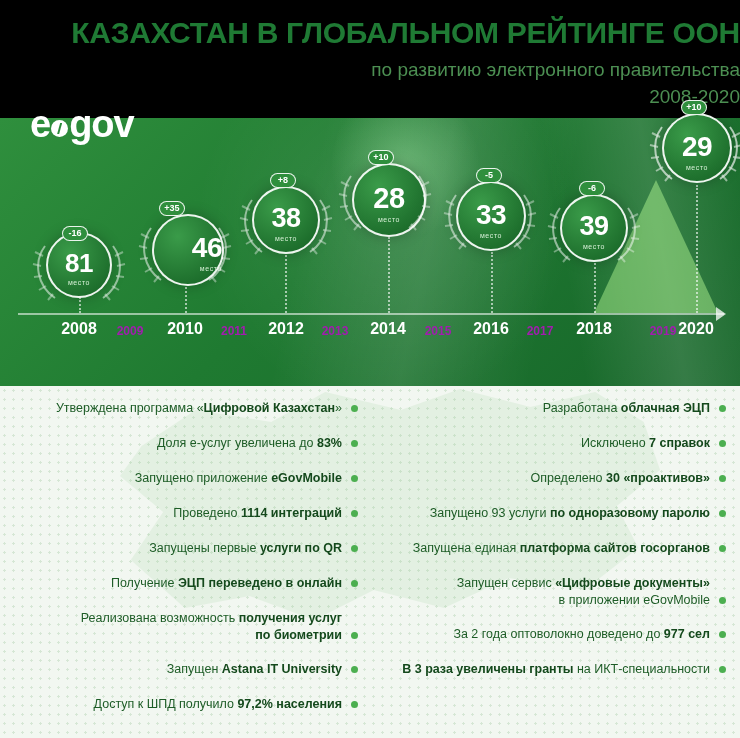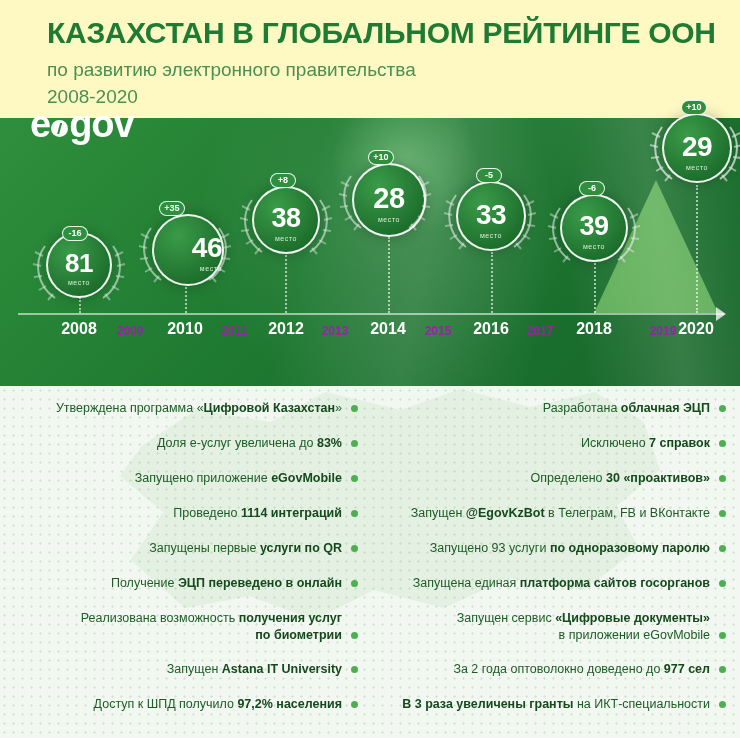--- a/index.html
+++ b/index.html
@@ -7,21 +7,21 @@
     width: 740px; height: 738px;
     font-family: "Liberation Sans", sans-serif;
     background: #ffffff;
     overflow: hidden;
   }
   .page { position: relative; width: 740px; height: 738px; }
 
   
   .header {
     position: absolute; top: 0; left: 0; width: 740px; height: 118px;
-    background: #fef9c3; text-align: left; padding-left: 47px;
+    background: #000000; text-align: right;
   }
   .title {
     font-size: 30px; font-weight: bold; color: #1f7a34;
     letter-spacing: -0.3px; margin-top: 18px; line-height: 1;
   }
   .subtitle {
     font-size: 19px; color: #4c8f52; margin-top: 11px; font-weight: normal;
   }
   .years-range {
     font-size: 19px; color: #4c8f52; margin-top: 5px;
@@ -308,21 +308,20 @@
       <div class="fact"><span>Получение <b>ЭЦП переведено в онлайн</b></span><span class="bullet"></span></div>
       <div class="fact"><span>Реализована возможность <b>получения услуг<br>по биометрии</b></span><span class="bullet" style="top:22px;"></span></div>
       <div class="fact"><span>Запущен <b>Astana IT University</b></span><span class="bullet"></span></div>
       <div class="fact"><span>Доступ к ШПД получило <b>97,2% населения</b></span><span class="bullet"></span></div>
     </div>
 
     <div class="col col-right">
       <div class="fact"><span>Разработана <b>облачная ЭЦП</b></span><span class="bullet"></span></div>
       <div class="fact"><span>Исключено <b>7 справок</b></span><span class="bullet"></span></div>
       <div class="fact"><span>Определено <b>30 «проактивов»</b></span><span class="bullet"></span></div>
-      <div class="fact"><span>Запущен <b>@EgovKzBot</b> в Телеграм, FB и ВКонтакте</span><span class="bullet"></span></div>
       <div class="fact"><span>Запущено 93 услуги <b>по одноразовому паролю</b></span><span class="bullet"></span></div>
       <div class="fact"><span>Запущена единая <b>платформа сайтов госорганов</b></span><span class="bullet"></span></div>
       <div class="fact"><span>Запущен сервис <b>«Цифровые документы»</b><br>в приложении eGovMobile</span><span class="bullet" style="top:22px;"></span></div>
       <div class="fact"><span>За 2 года оптоволокно доведено до <b>977 сел</b></span><span class="bullet"></span></div>
       <div class="fact"><span><b>В 3 раза увеличены гранты</b> на ИКТ-специальности</span><span class="bullet"></span></div>
     </div>
   </div>
 
 </div>
 

